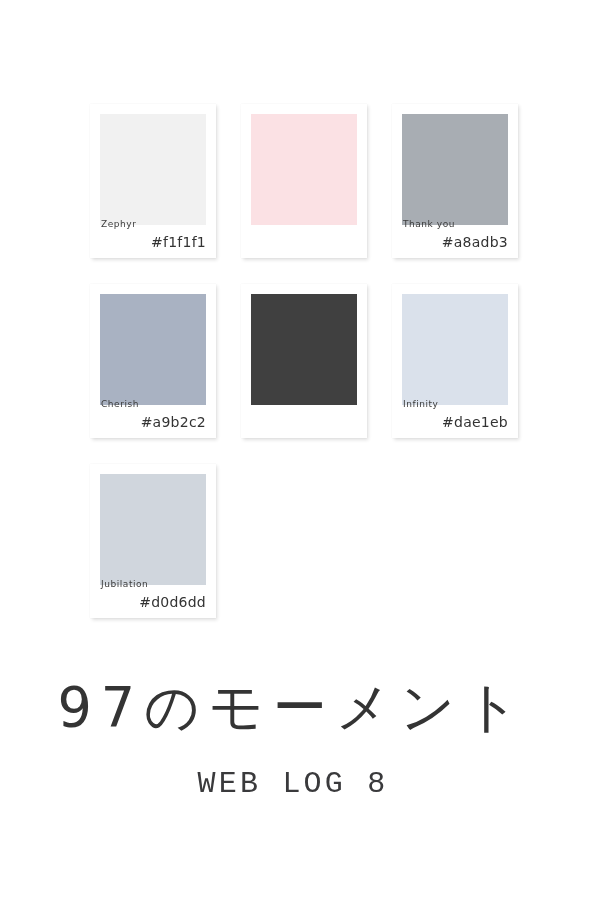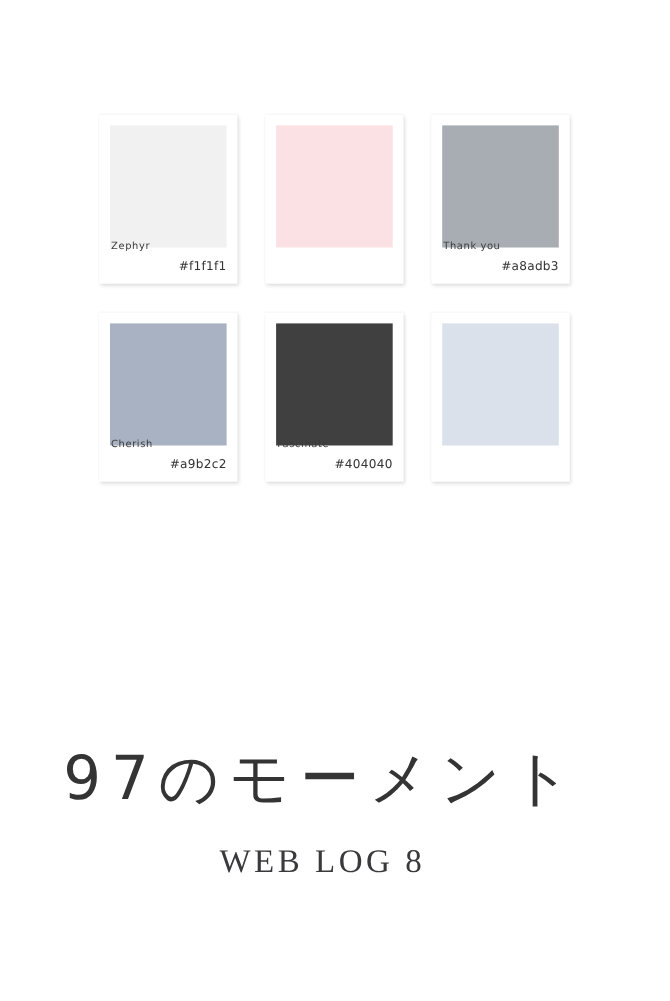--- a/index.html
+++ b/index.html
@@ -73,21 +73,21 @@
     letter-spacing: 0.55px;
     color: #3c3c3c;
     white-space: nowrap;
   }
 
   .swatch-hex {
     position: absolute;
     right: 10px;
     top: 22px;
     font-family: "DejaVu Sans", sans-serif;
-    font-size: 11px;
+    font-size: 14px;
     line-height: 10px;
     letter-spacing: 0.25px;
     color: #333333;
     white-space: nowrap;
   }
 
   
   #headline-block {
     position: absolute;
     left: 0;
@@ -103,21 +103,21 @@
     line-height: 72px;
     letter-spacing: 9px;
     color: #343434;
     white-space: nowrap;
     transform: scaleY(1.02);
   }
 
   #headline-en {
     display: block;
     margin-top: 22px;
-    font-family: Liberation Serif, serif;
+    font-family: Liberation Mono, monospace;
     font-size: 30px;
     line-height: 36px;
     letter-spacing: 3.2px;
     color: #3a3a3c;
     white-space: nowrap;
   }
 </style>
 </head>
 <body style="background: rgb(255, 255, 255);">
 
@@ -143,27 +143,34 @@
       </div>
       <div class="swatch-card">
         <div class="swatch-chip" style="background: rgb(169, 178, 194);"></div>
         <div class="swatch-meta">
           <span class="swatch-name">Cherish</span>
           <span class="swatch-hex">#a9b2c2</span>
         </div>
       </div>
       <div class="swatch-card">
         <div class="swatch-chip" style="background: rgb(64, 64, 64);"></div>
+      </div>
+      <div class="swatch-card">
+        <div class="swatch-chip" style="background: rgb(218, 225, 235);"></div>
         <div class="swatch-meta">
-          <span class="swatch-name">Fascinate</span>
-          <span class="swatch-hex">#404040</span>
+          <span class="swatch-name">Infinity</span>
+          <span class="swatch-hex">#dae1eb</span>
         </div>
       </div>
       <div class="swatch-card">
-        <div class="swatch-chip" style="background: rgb(218, 225, 235);"></div>
+        <div class="swatch-chip" style="background: rgb(208, 214, 221);"></div>
+        <div class="swatch-meta">
+          <span class="swatch-name">Jubilation</span>
+          <span class="swatch-hex">#d0d6dd</span>
+        </div>
       </div>
     </div>
 
   <div id="headline-block">
     <span id="headline-jp" style="color: rgb(52, 52, 52);">97のモーメント</span>
     <span id="headline-en">WEB LOG 8</span>
   </div>
 
 </div>
 

